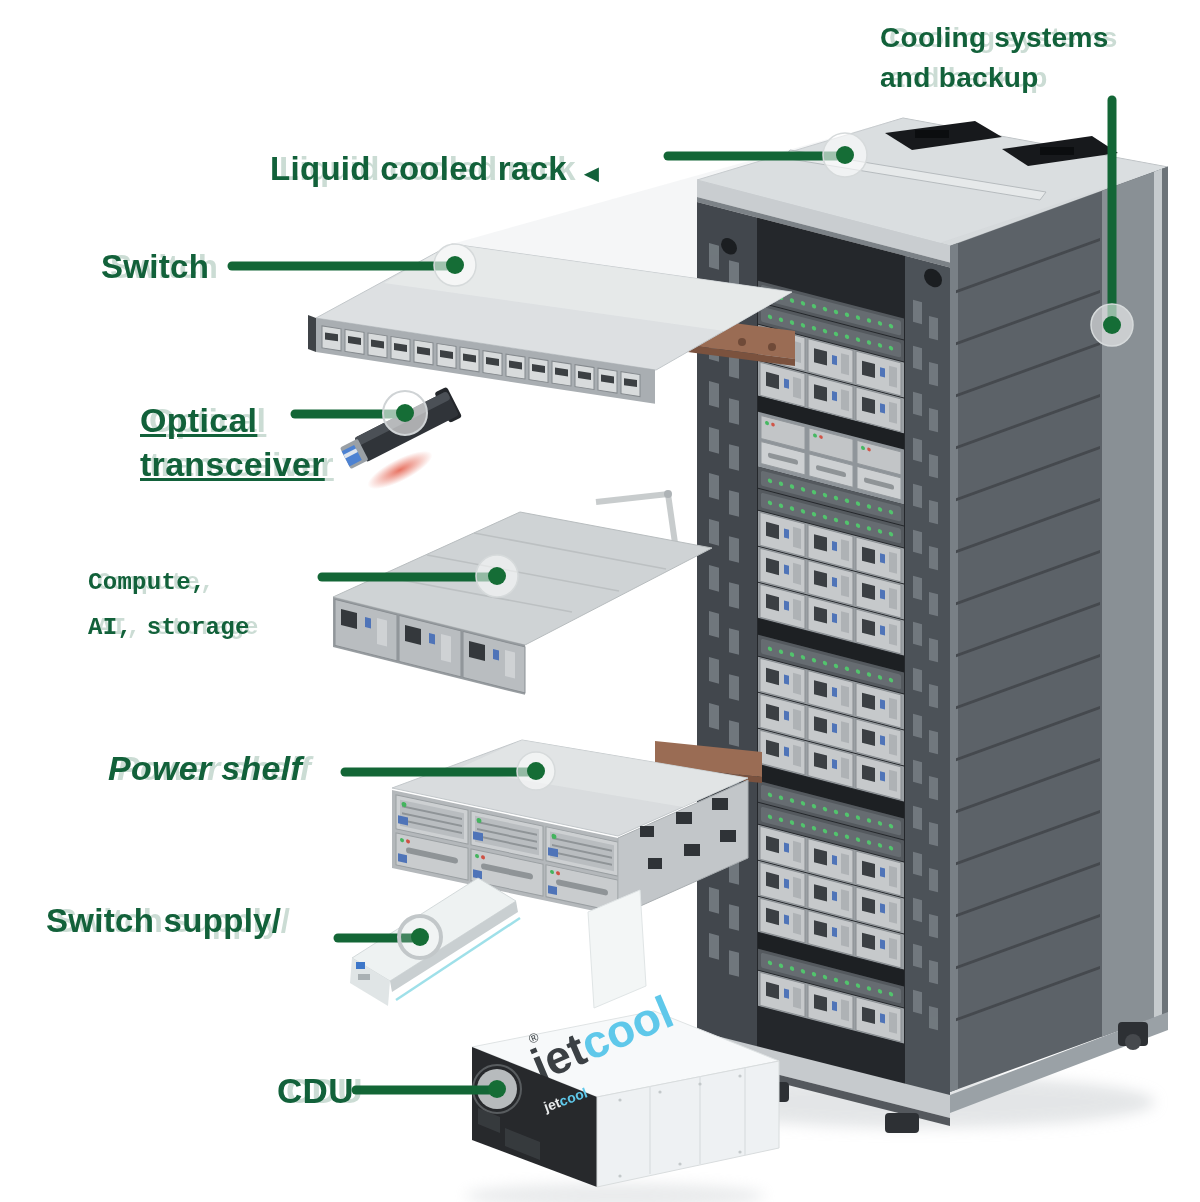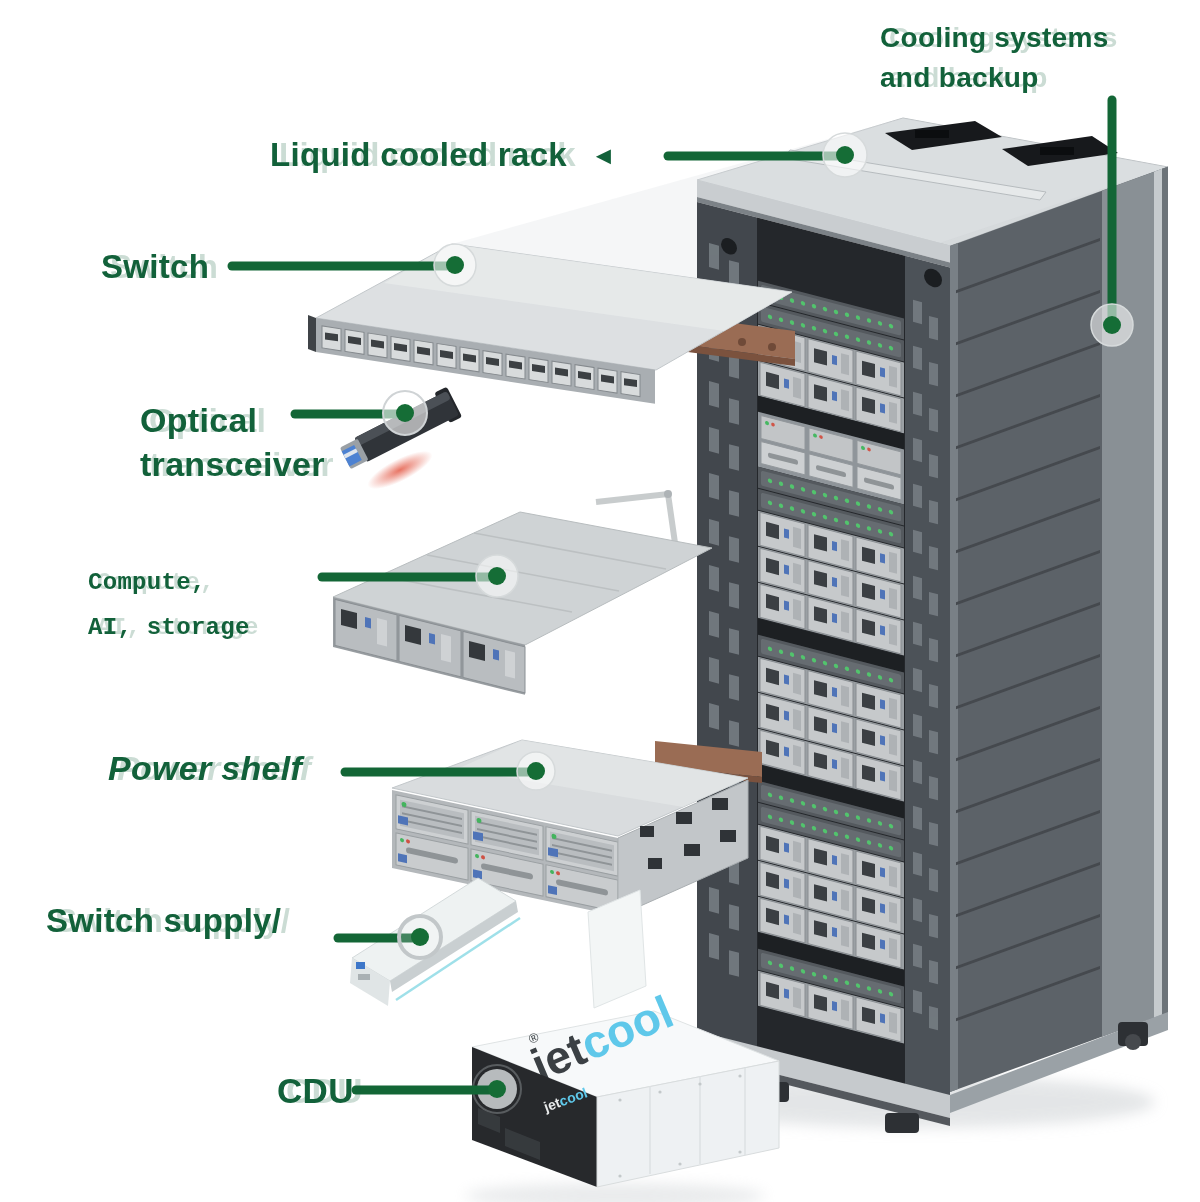--- a/index.html
+++ b/index.html
@@ -2,24 +2,24 @@
 <html><head>
 <meta charset="utf-8">
 <style>
   html,body{margin:0;padding:0;background:#ffffff;}
   .stage{position:relative;width:1200px;height:1202px;overflow:hidden;background:#ffffff;
          font-family:"Liberation Sans",sans-serif;}
   .scene{position:absolute;left:0;top:0;}
   .label{position:absolute;color:#12613a;font-weight:bold;letter-spacing:.3px;white-space:nowrap;
          text-shadow:9px 0 0 rgba(18,97,58,.22);}
   .lbl-cooling{left:856px;top:18px;font-size:28px;line-height:40px;margin-left:24px;}
-  .lbl-rack{left:270px;top:136px;font-size:33px;display:flex;align-items:center;gap:24px;}
+  .lbl-rack{left:270px;top:150px;font-size:33px;display:flex;align-items:flex-end;gap:12px;}
   .lbl-rack .arrow{font-size:25px;text-shadow:none;}
   .lbl-switch{left:101px;top:248px;font-size:33px;}
-  .lbl-optical{left:140px;top:398px;font-size:34px;line-height:44px;}
+  .lbl-optical{left:140px;top:398px;font-size:34px;line-height:44px;text-decoration:underline;}
   .lbl-compute{left:88px;top:560px;font-size:24px;line-height:45px;font-family:Liberation Mono, monospace;}
   .lbl-pshelf{left:108px;top:749px;font-size:34px;font-style:italic;}
   .lbl-psupply{left:46px;top:899px;font-size:33px;line-height:44px;}
   .lbl-cdu{left:277px;top:1071px;font-size:35px;}
 </style>
 </head>
 <body>
 
 <div class="stage">
 

